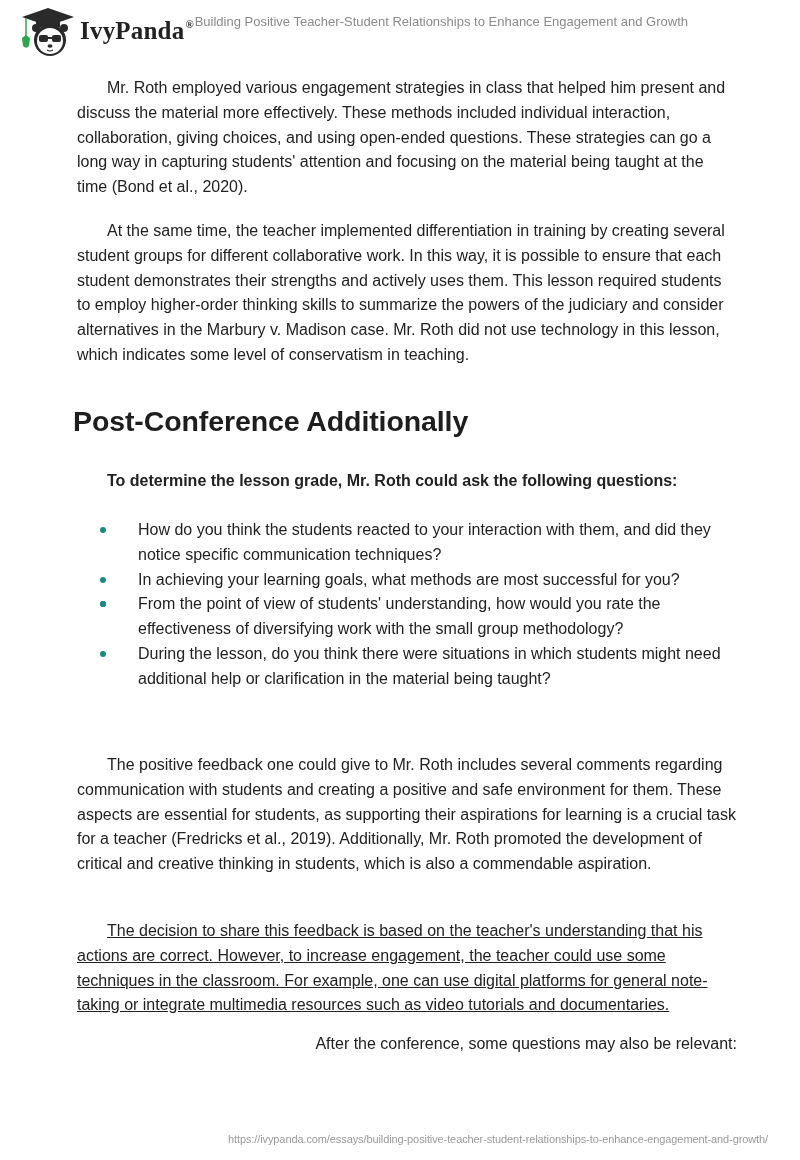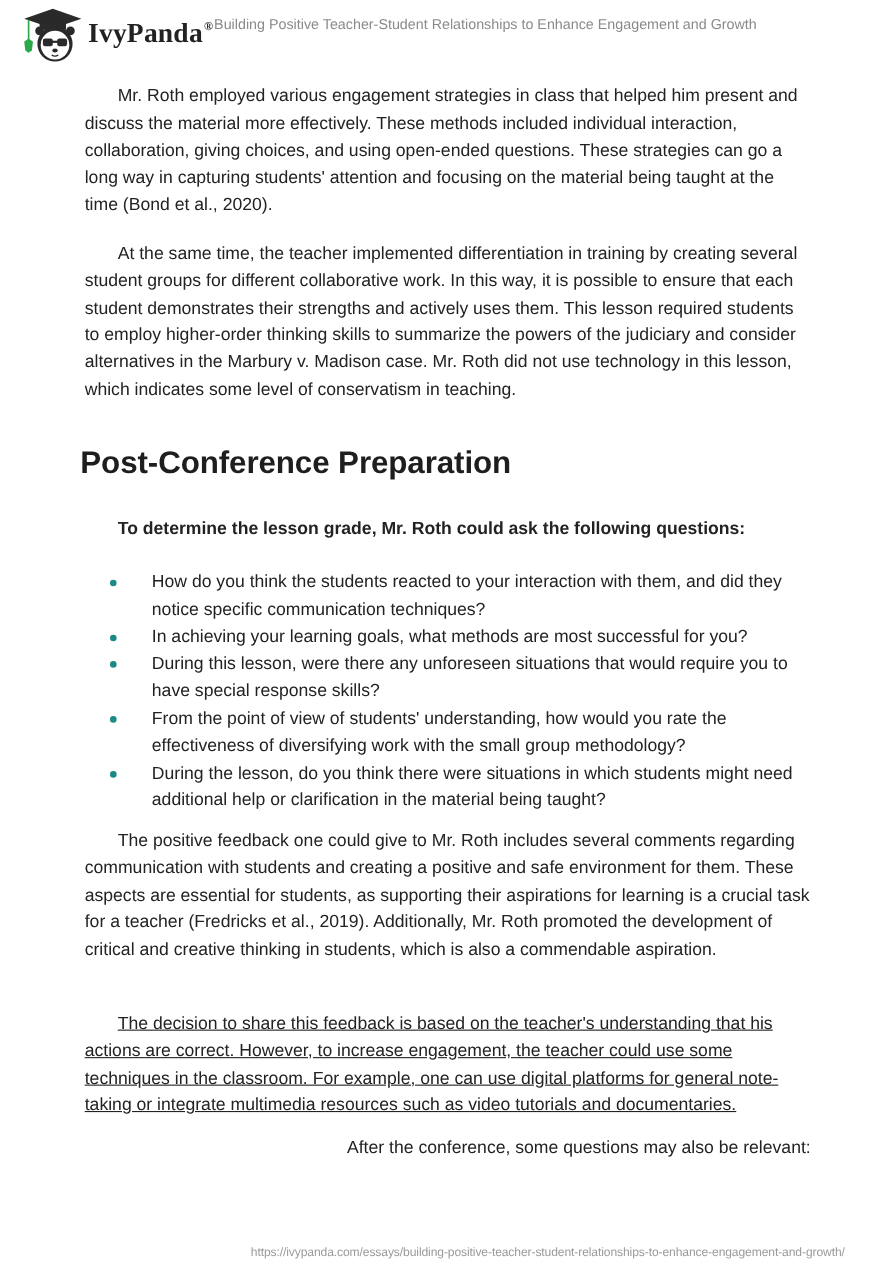--- a/index.html
+++ b/index.html
@@ -142,36 +142,35 @@
     </svg>
   </div>
   <div class="brand"><span>IvyPanda</span><sup>®</sup></div>
   <div class="doc-title">Building Positive Teacher-Student Relationships to Enhance Engagement and Growth</div>
 </header>
 
 <main class="content">
   <p class="p1">Mr. Roth employed various engagement strategies in class that helped him present and discuss the material more effectively. These methods included individual interaction, collaboration, giving choices, and using open-ended questions. These strategies can go a long way in capturing students' attention and focusing on the material being taught at the time (Bond et al., 2020).</p>
   <p class="p2">At the same time, the teacher implemented differentiation in training by creating several student groups for different collaborative work. In this way, it is possible to ensure that each student demonstrates their strengths and actively uses them. This lesson required students to employ higher-order thinking skills to summarize the powers of the judiciary and consider alternatives in the Marbury v. Madison case. Mr. Roth did not use technology in this lesson, which indicates some level of conservatism in teaching.</p>
 
-  <h2 class="h2">Post-Conference Preparation</h2>
+  <h2 class="h2">Post-Conference Additionally</h2>
 
   <p class="intro">To determine the lesson grade, Mr. Roth could ask the following questions:</p>
 
   <ul class="qlist">
     <li>
       <span class="bullet" style="background: rgb(26, 138, 131);"></span>
       <span>How do you think the students reacted to your interaction with them, and did they notice specific communication techniques?</span>
     </li>
     <li>
       <span class="bullet" style="background: rgb(26, 138, 131);"></span>
       <span>In achieving your learning goals, what methods are most successful for you?</span>
     </li>
     <li>
       <span class="bullet" style="background: rgb(26, 138, 131);"></span>
-      <span>During this lesson, were there any unforeseen situations that would require you to have special response skills?</span>
     </li>
     <li>
       <span class="bullet" style="background: rgb(26, 138, 131);"></span>
       <span>From the point of view of students' understanding, how would you rate the effectiveness of diversifying work with the small group methodology?</span>
     </li>
     <li>
       <span class="bullet" style="background: rgb(26, 138, 131);"></span>
       <span>During the lesson, do you think there were situations in which students might need additional help or clarification in the material being taught?</span>
     </li>
   </ul>

